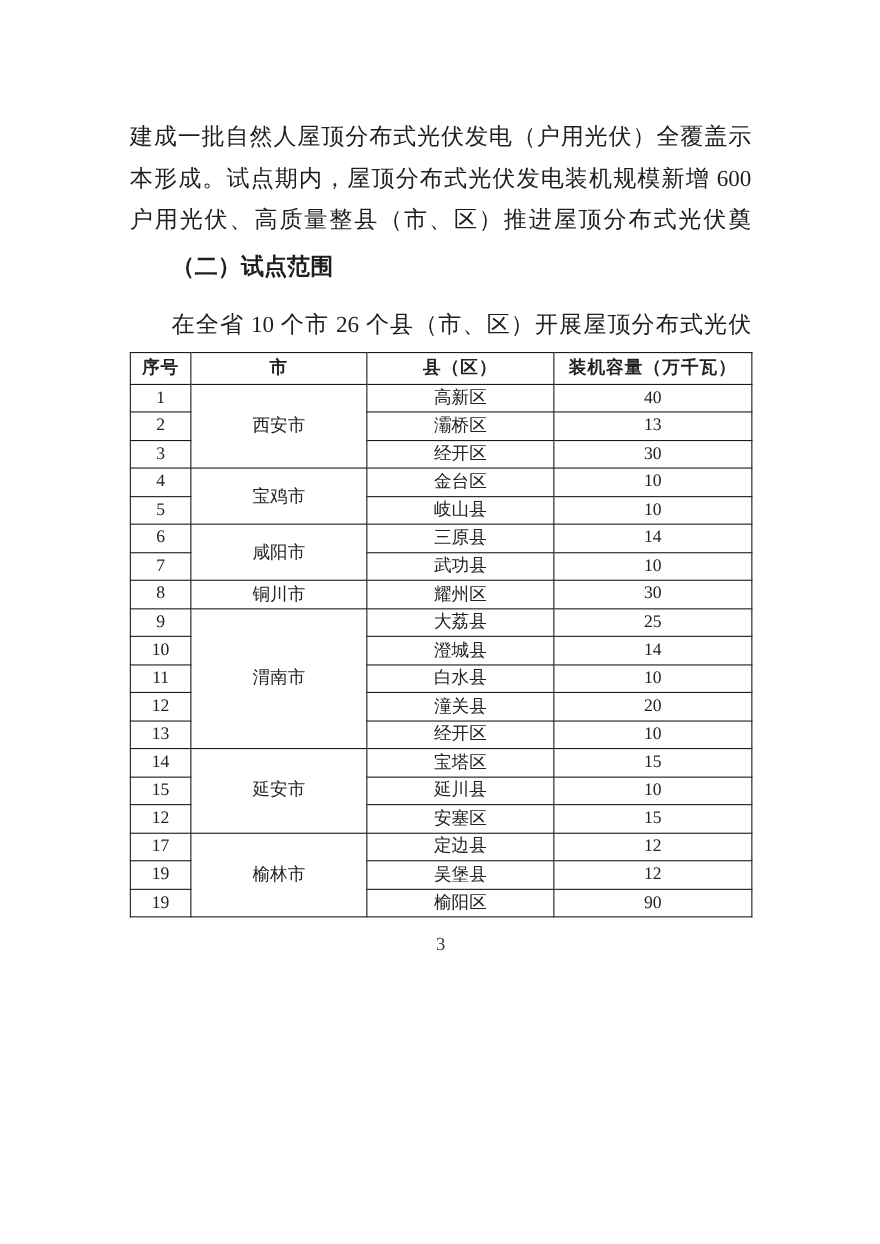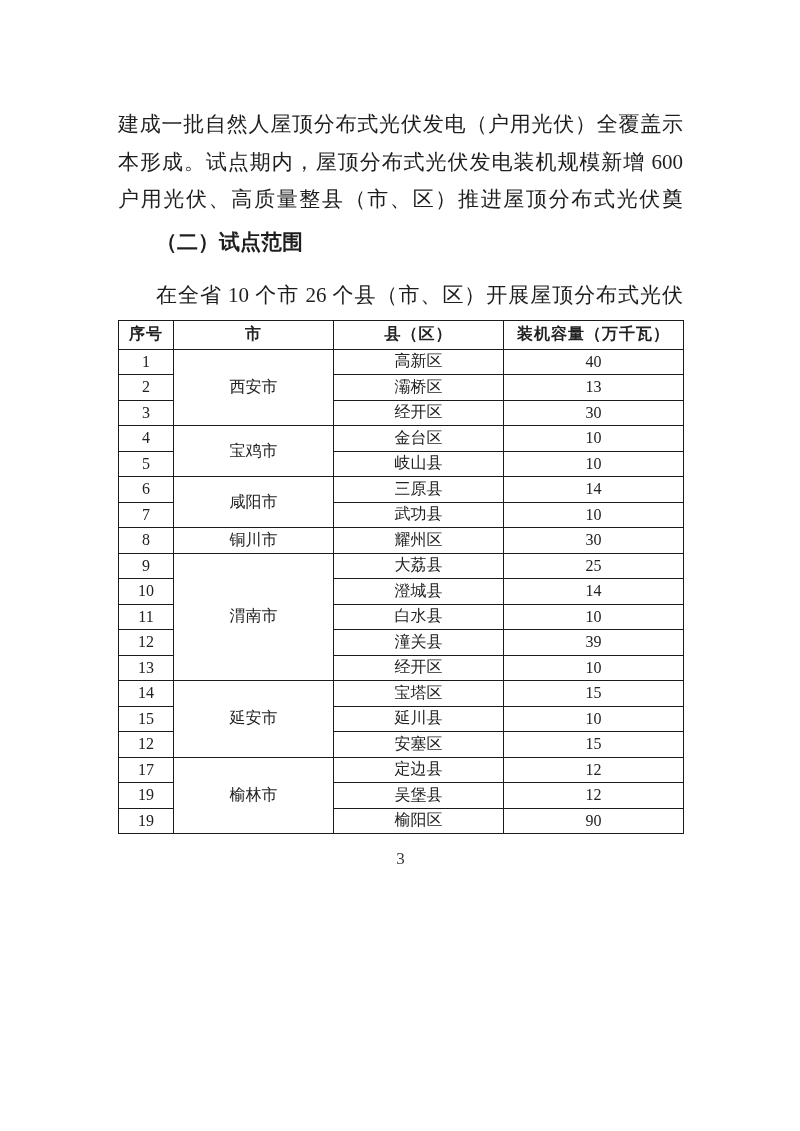--- a/index.html
+++ b/index.html
@@ -170,21 +170,21 @@
           <td>14</td>
         </tr>
         <tr>
           <td>11</td>
           <td>白水县</td>
           <td>10</td>
         </tr>
         <tr>
           <td>12</td>
           <td>潼关县</td>
-          <td>39</td>
+          <td>20</td>
         </tr>
         <tr>
           <td>13</td>
           <td>经开区</td>
           <td>10</td>
         </tr>
         <tr>
           <td>14</td>
           <td rowspan="3">延安市</td>
           <td>宝塔区</td>

